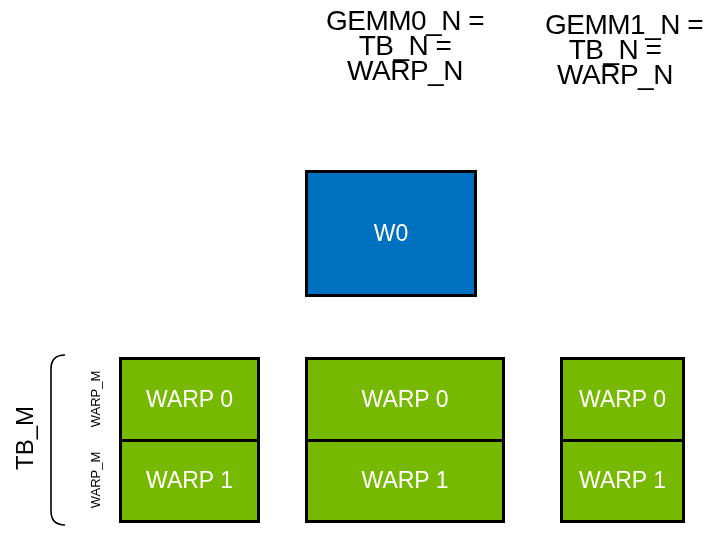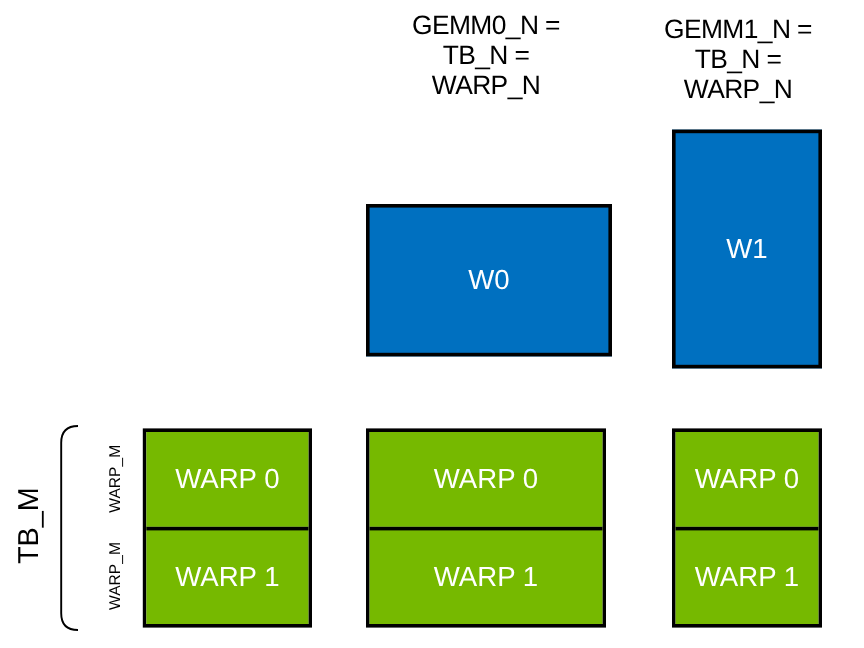--- a/index.html
+++ b/index.html
@@ -2,33 +2,33 @@
 <html style="--accumulator_blue: #0070C0; --warp_green: #76B900; --border_black: #000000; --text_white: #FFFFFF;"><head>
 <meta charset="utf-8">
 <style>
   html,body{margin:0;padding:0;background:#fff;}
   .canvas{
     position:relative;width:720px;height:540px;background:#fff;overflow:hidden;
     font-family:"Liberation Sans",sans-serif;color:#000;
   }
   
   .col-header{
-    position:absolute;text-align:center;font-size:22px;line-height:25px;
+    position:absolute;text-align:center;font-size:28px;line-height:25px;
     letter-spacing:-0.5px;color:#000;white-space:nowrap;
   }
   #hdr-gemm0{left:295px;top:8px;width:220px;}
   #hdr-gemm1{left:545px;top:12px;width:140px;}
   
   .acc-box{
     position:absolute;background:var(--accumulator_blue,#0070C0);
     border:3px solid var(--border_black,#000);box-sizing:border-box;
     display:flex;align-items:center;justify-content:center;
     color:var(--text_white,#fff);font-size:23px;
   }
-  #w0-box{left:305px;top:170px;width:205px;height:127px;}
+  #w0-box{left:305px;top:170px;width:172px;height:127px;}
   #w1-box{left:560px;top:108px;width:125px;height:199px;}
   
   .warp-tile{
     position:absolute;top:357px;height:166px;box-sizing:border-box;
     border:3px solid var(--border_black,#000);display:flex;flex-direction:column;
   }
   #tile-0{left:119px;width:141px;}
   #tile-1{left:305px;width:200px;}
   #tile-2{left:560px;width:125px;}
   .warp-cell{
@@ -59,23 +59,20 @@
   </div>
   <div class="col-header" id="hdr-gemm1">
     <div>GEMM1_N =</div>
     <div>TB_N =</div>
     <div>WARP_N</div>
   </div>
 
   <div class="acc-box" id="w0-box">
     <span>W0</span>
   </div>
-  <div class="acc-box" id="w1-box">
-    <span>W1</span>
-  </div>
 
   <div class="rot" id="tbm-label">TB_M</div>
   <svg id="bracket" width="28" height="176" viewBox="0 0 28 176">
     <path d="M 25 3 Q 11 3 11 17 L 11 159 Q 11 173 25 173" fill="none" stroke="#000" stroke-width="1.6"></path>
   </svg>
   <div class="rot" id="warpm-0">WARP_M</div>
   <div class="rot" id="warpm-1">WARP_M</div>
 
   <div class="warp-tile" id="tile-0">
     <div class="warp-cell">WARP 0</div>

